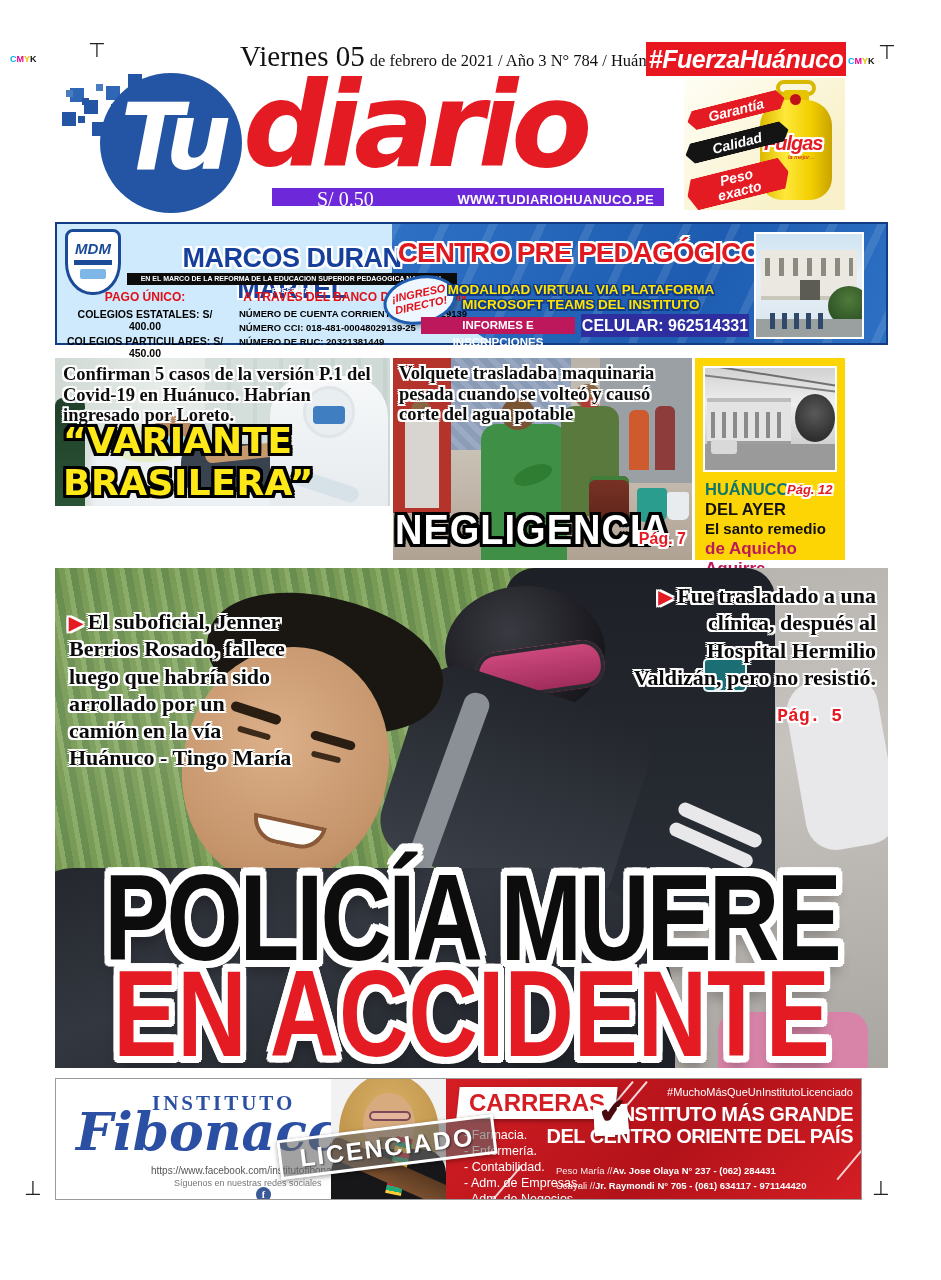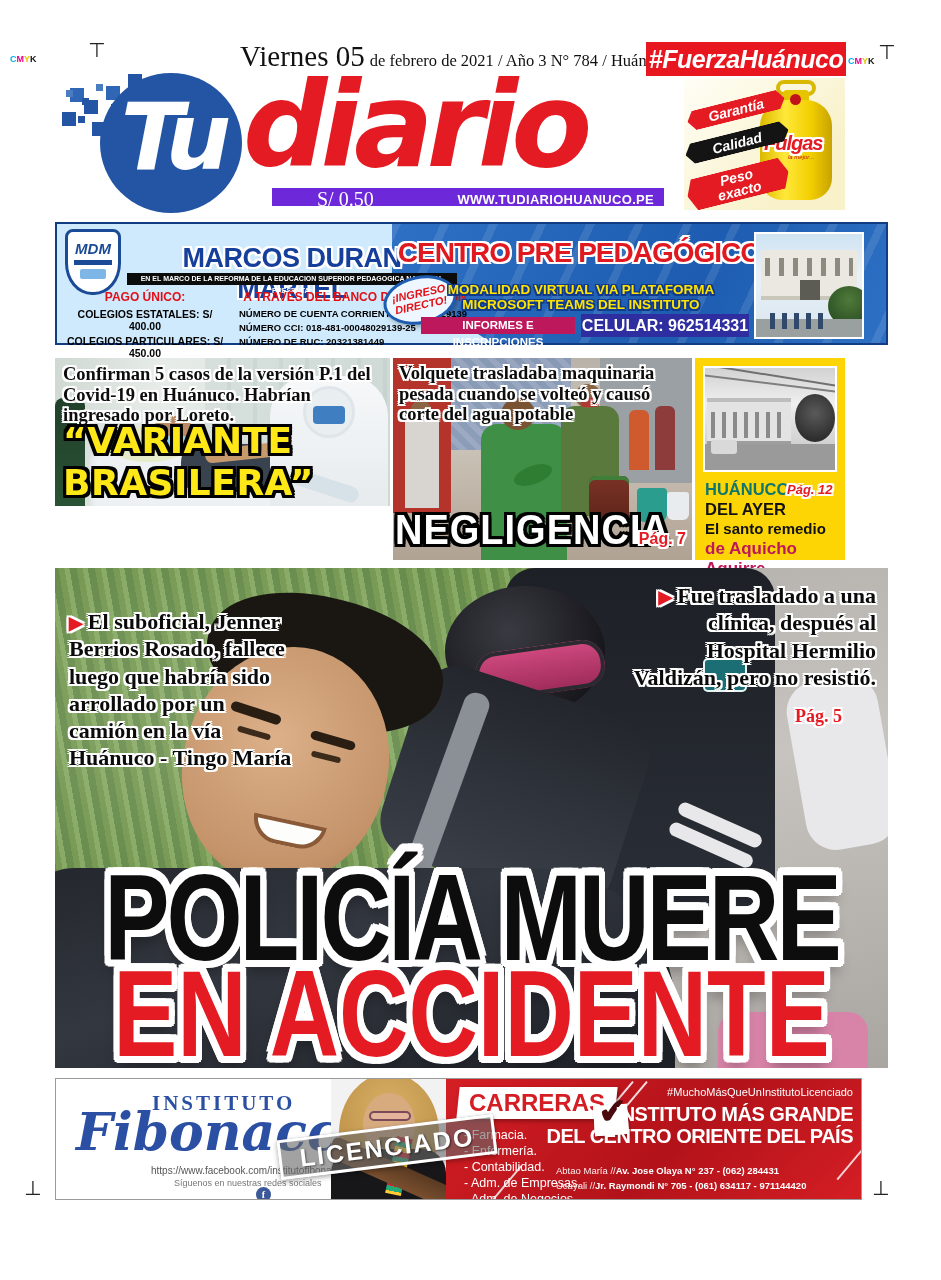--- a/index.html
+++ b/index.html
@@ -194,21 +194,21 @@
     <div class="abs" style="left:256px;top:186px;width:30px;height:6px;background:#3c2a1a;border-radius:4px;transform:rotate(14deg);"></div>
     <div class="abs" style="left:196px;top:252px;width:74px;height:26px;background:#fdfdfb;border:4px solid #8a5a38;border-radius:0 0 40px 40px;transform:rotate(12deg);"></div>
     <div class="abs" style="left:-40px;top:300px;width:660px;height:220px;background:linear-gradient(160deg,#23262c,#33373f 40%,#1c1f25);border-radius:60px 140px 0 0;"></div>
     <div class="abs" style="right:20px;bottom:0;width:150px;height:56px;background:#d884a8;border-radius:20px 20px 0 0;"></div>
 
     <div class="abs serif b ow" style="left:14px;top:40px;width:225px;font-size:22px;line-height:1.24;color:#0b0b0b;">
       <span style="color:#e41b23;font-size:18px;font-family:'Liberation Sans',sans-serif;">▶ </span><span>El suboficial, Jenner Berrios Rosado, fallece luego que habría sido arrollado por un camión en la vía Huánuco - Tingo María</span>
     </div>
     <div class="abs serif b ow" style="right:12px;top:14px;width:245px;font-size:22px;line-height:1.24;color:#0b0b0b;text-align:right;">
       <span style="color:#e41b23;font-size:18px;font-family:'Liberation Sans',sans-serif;">▶ </span><span>Fue trasladado a una clínica, después al Hospital Hermilio Valdizán, pero no resistió.</span>
-      <div class="b ow" style="font-family:Liberation Serif, serif;font-size:18px;color:#e41b23;margin-top:14px;padding-right:34px;">Pág. 5</div>
+      <div class="b ow" style="font-family:Liberation Mono, monospace;font-size:18px;color:#e41b23;margin-top:14px;padding-right:34px;">Pág. 5</div>
     </div>
 
     <div class="abs b ctr omega" style="left:0;top:288px;width:100%;font-size:96px;line-height:1;color:#0d0d0d;letter-spacing:-3px;transform:scale(1.02,1.28);transform-origin:center top;">POLICÍA MUERE</div>
     <div class="abs b ctr omega" style="left:0;top:384px;width:100%;font-size:96px;line-height:1;color:#e41b23;letter-spacing:0px;transform:scale(1.0,1.28);transform-origin:center top;">EN ACCIDENTE</div>
   </div>
 
   <div class="abs" style="left:55px;top:1078px;width:807px;height:122px;background:#fff;border:1.5px solid #9a9a9a;overflow:hidden;">
     <div class="abs b" style="left:96px;top:12px;font-family:'Liberation Serif',serif;font-size:21px;letter-spacing:3px;color:#2b4fa2;">INSTITUTO</div>
     <div class="abs b it" style="left:20px;top:22px;font-family:'DejaVu Serif',serif;font-size:52px;color:#2b4fa2;">Fibonacci</div>
     <div class="abs" style="left:95px;top:86px;font-size:10px;color:#555;">https://www.facebook.com/institutofibonacci</div>
@@ -244,21 +244,21 @@
       </div>
 
       <div class="abs" style="right:8px;top:7px;font-size:11px;color:#fff;">#MuchoMásQueUnInstitutoLicenciado</div>
       <div class="abs" style="left:148px;top:26px;width:34px;height:30px;background:#fff;border:3px solid #fff;transform:rotate(-4deg);box-shadow:1px 2px 3px rgba(0,0,0,.3);">
         <span class="abs b" style="left:2px;top:-14px;font-size:34px;color:#4a0a0e;line-height:1;">✔</span>
       </div>
       <div class="abs b" style="right:8px;top:24px;width:270px;text-align:right;font-size:20px;color:#fff;letter-spacing:-0.5px;">INSTITUTO MÁS GRANDE</div>
       <div class="abs b" style="right:8px;top:46px;width:330px;text-align:right;font-size:20px;color:#fff;letter-spacing:-0.5px;">DEL CENTRO ORIENTE DEL PAÍS</div>
 
       <div class="abs" style="left:110px;bottom:6px;width:300px;font-size:9.5px;color:#fff;line-height:1.6;">
-        <div><span style="opacity:.92;">Abtao María //</span><span class="b">Av. Jose Olaya  N° 237 - (062) 284431</span></div>
+        <div><span style="opacity:.92;">Peso María //</span><span class="b">Av. Jose Olaya  N° 237 - (062) 284431</span></div>
         <div><span style="opacity:.92;">Ucayali //</span><span class="b">Jr. Raymondi N° 705 - (061) 634117 - 971144420</span></div>
       </div>
     </div>
 
     <div class="abs ctr b" style="left:222px;top:48px;width:218px;height:40px;background:rgba(105,105,105,.62);border:3px solid #fff;transform:rotate(-7deg);box-shadow:0 2px 5px rgba(0,0,0,.35);color:#fff;font-size:25px;letter-spacing:2px;line-height:34px;text-shadow:1px 1px 2px rgba(0,0,0,.5);z-index:5;">LICENCIADO</div>
   </div>
 
 </div>
 
 </body></html>

